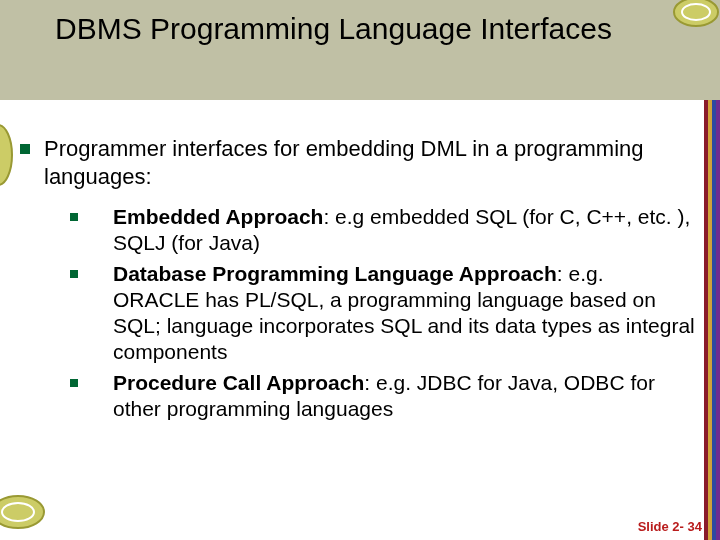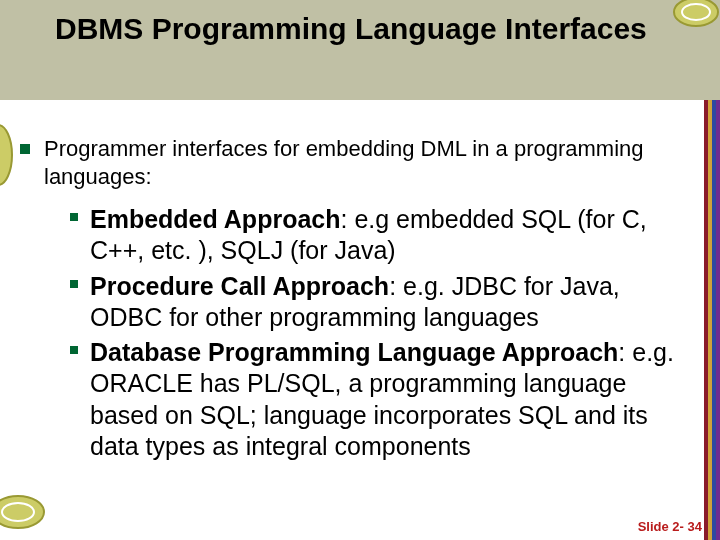--- a/index.html
+++ b/index.html
@@ -14,21 +14,21 @@
     top: 0; left: 0; right: 0;
     height: 100px;
     background: #c0c0a5;
   }
   .slide-title {
     position: absolute;
     top: 10px;
     left: 55px;
     right: 60px;
     font-size: 30px;
-    font-weight: bold;
+    font-weight: normal;
     color: #000;
     line-height: 1.25;
   }
   .content {
     position: absolute;
     top: 135px;
     left: 20px;
     right: 25px;
     font-size: 22px;
     color: #000;
@@ -51,22 +51,23 @@
     width: 8px;
     height: 8px;
     flex: 0 0 8px;
     margin-top: 9px;
     margin-right: 12px;
   }
   .lvl1-text { flex: 1; }
   .lvl2-group { margin-left: 50px; margin-top: 4px; }
   .lvl2 {
     display: flex;
-    font-size: 25px;
+    font-size: 21px;
     margin-bottom: 4px;
+    gap: 23px;
   }
   .lvl2-text { flex: 1; }
   .bold-lead { font-weight: bold; }
 
   .stripe {
     position: absolute;
     bottom: 0;
     top: 100px;
     width: 4px;
   }
@@ -118,27 +119,27 @@
   <div class="lvl2-group">
     <div class="lvl2">
       <div class="bullet-sq sm"></div>
       <div class="lvl2-text">
         <span class="bold-lead">Embedded Approach</span><span>: e.g embedded SQL (for C, C++, etc. ), SQLJ (for Java)</span>
       </div>
     </div>
     <div class="lvl2">
       <div class="bullet-sq sm"></div>
       <div class="lvl2-text">
-        <span class="bold-lead">Procedure Call Approach</span><span>: e.g. JDBC for Java, ODBC for other programming languages</span>
+        <span class="bold-lead">Database Programming Language Approach</span><span>: e.g. ORACLE has PL/SQL, a programming language based on SQL; language incorporates SQL and its data types as integral components</span>
       </div>
     </div>
     <div class="lvl2">
       <div class="bullet-sq sm"></div>
       <div class="lvl2-text">
-        <span class="bold-lead">Database Programming Language Approach</span><span>: e.g. ORACLE has PL/SQL, a programming language based on SQL; language incorporates SQL and its data types as integral components</span>
+        <span class="bold-lead">Procedure Call Approach</span><span>: e.g. JDBC for Java, ODBC for other programming languages</span>
       </div>
     </div>
   </div>
 </div>
 
 <div class="stripe s1"></div>
 <div class="stripe s2"></div>
 <div class="stripe s3"></div>
 <div class="stripe s4"></div>
 

